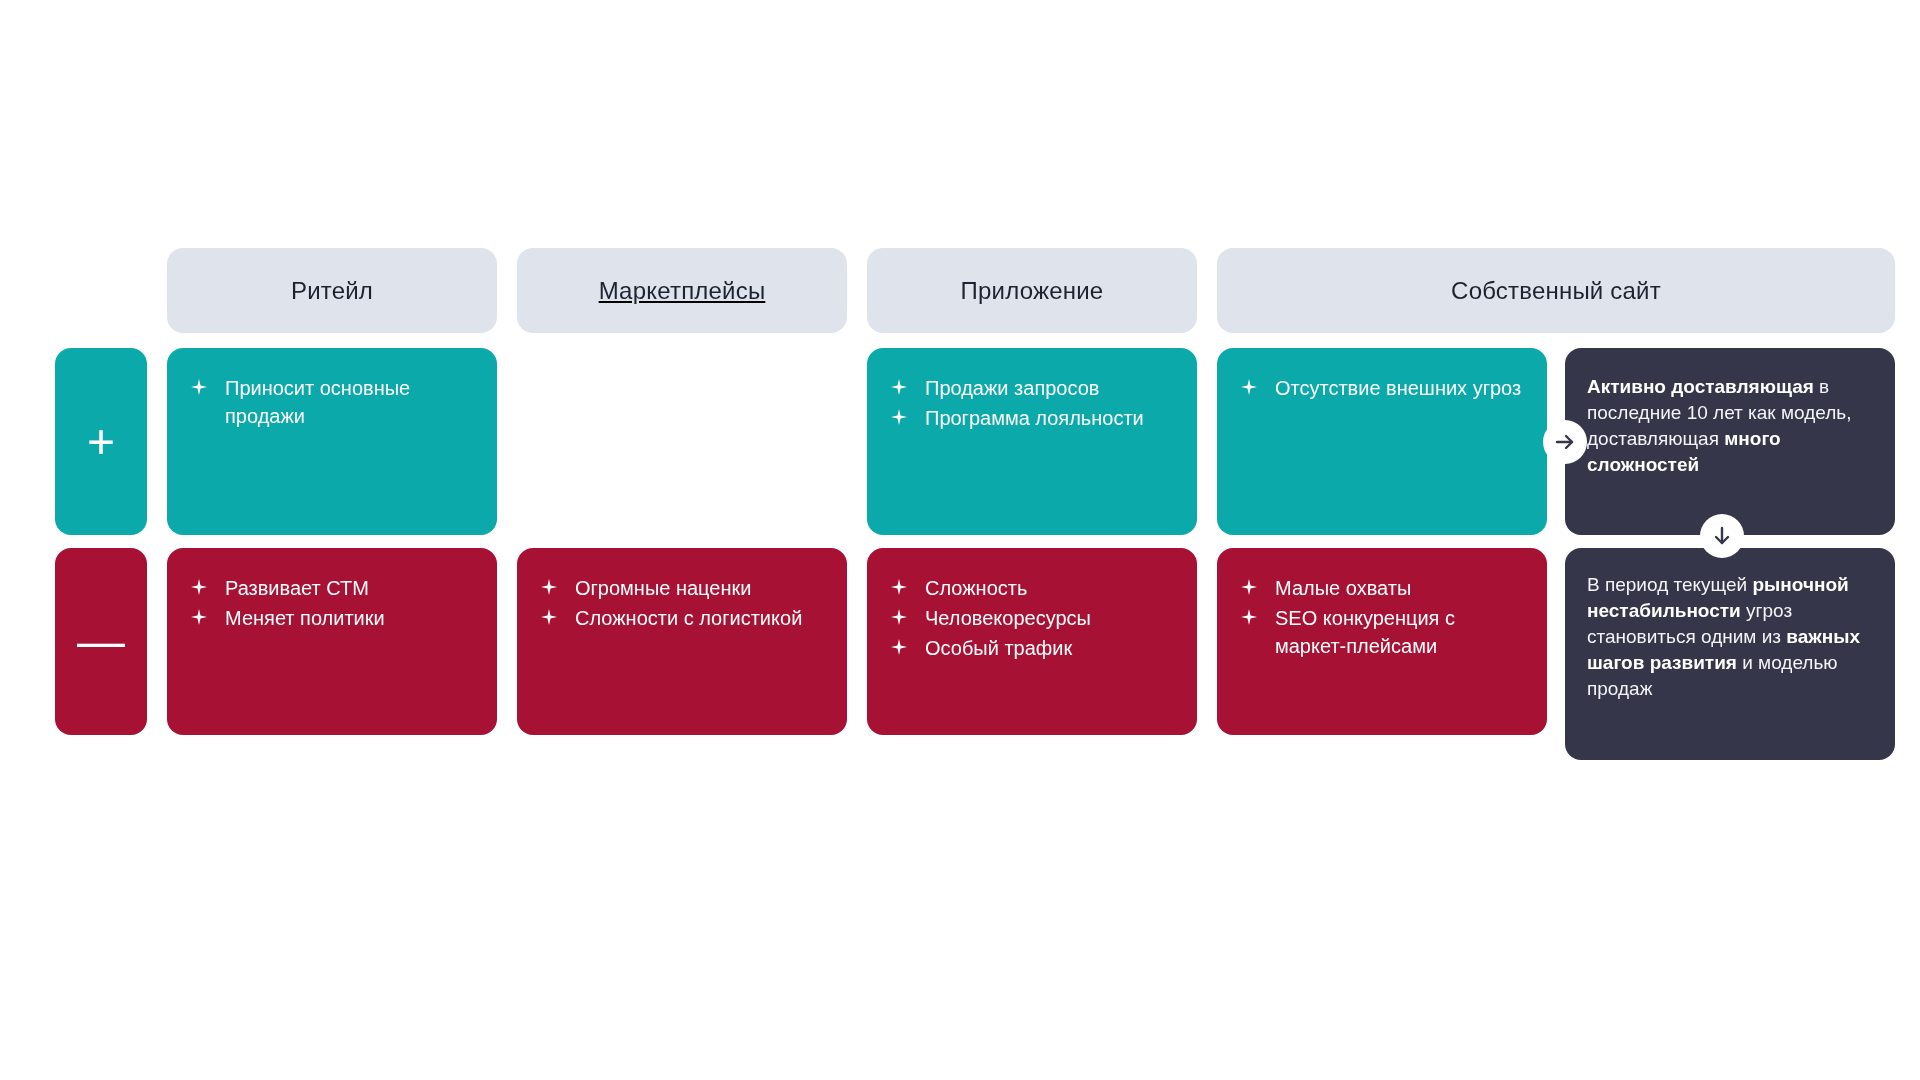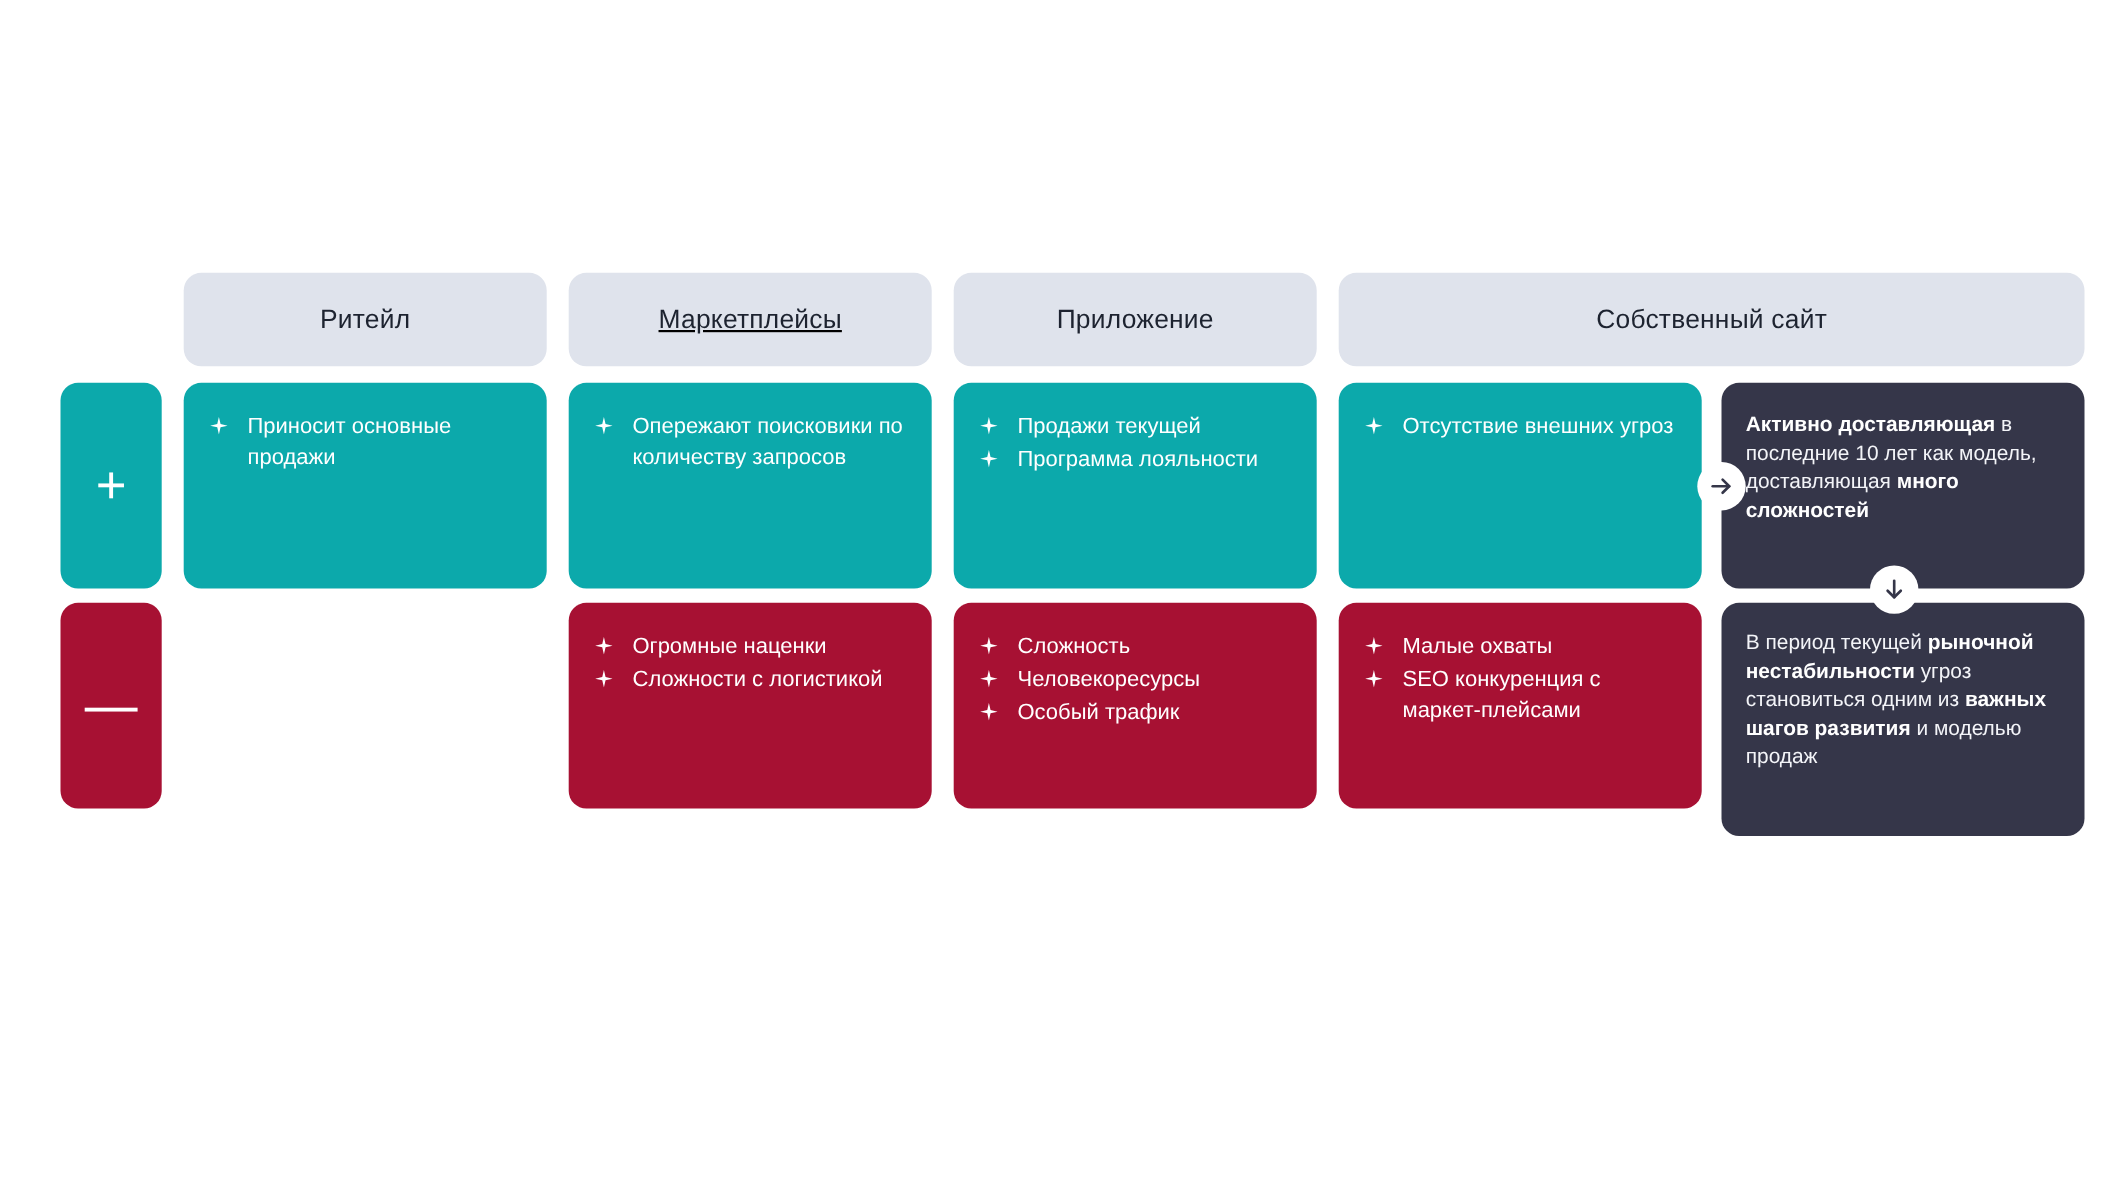--- a/index.html
+++ b/index.html
@@ -175,42 +175,30 @@
         <span class="bullet-star">
           <svg width="16" height="16" viewBox="0 0 16 16">
               <path d="M8 0 L9.5 6.5 L16 8 L9.5 9.5 L8 16 L6.5 9.5 L0 8 L6.5 6.5 Z" fill="#ffffff"></path>
             </svg>
         </span>
         <span>Приносит основные продажи</span>
       </li>
     </ul>
   </div>
 
-  <div class="card teal col1">
-    <ul class="bullets">
-      <li class="bullet-item">
-        <span class="bullet-star">
-          <svg width="16" height="16" viewBox="0 0 16 16">
-              <path d="M8 0 L9.5 6.5 L16 8 L9.5 9.5 L8 16 L6.5 9.5 L0 8 L6.5 6.5 Z" fill="#ffffff"></path>
-            </svg>
-        </span>
-        <span>Опережают поисковики по количеству запросов</span>
-      </li>
-    </ul>
-  </div>
 
   <div class="card teal col2">
     <ul class="bullets">
       <li class="bullet-item">
         <span class="bullet-star">
           <svg width="16" height="16" viewBox="0 0 16 16">
               <path d="M8 0 L9.5 6.5 L16 8 L9.5 9.5 L8 16 L6.5 9.5 L0 8 L6.5 6.5 Z" fill="#ffffff"></path>
             </svg>
         </span>
-        <span>Продажи текущей</span>
+        <span>Продажи запросов</span>
       </li>
       <li class="bullet-item">
         <span class="bullet-star">
           <svg width="16" height="16" viewBox="0 0 16 16">
               <path d="M8 0 L9.5 6.5 L16 8 L9.5 9.5 L8 16 L6.5 9.5 L0 8 L6.5 6.5 Z" fill="#ffffff"></path>
             </svg>
         </span>
         <span>Программа лояльности</span>
       </li>
     </ul>
@@ -222,20 +210,40 @@
         <span class="bullet-star">
           <svg width="16" height="16" viewBox="0 0 16 16">
               <path d="M8 0 L9.5 6.5 L16 8 L9.5 9.5 L8 16 L6.5 9.5 L0 8 L6.5 6.5 Z" fill="#ffffff"></path>
             </svg>
         </span>
         <span>Отсутствие внешних угроз</span>
       </li>
     </ul>
   </div>
 
+  <div class="card red col0">
+    <ul class="bullets">
+      <li class="bullet-item">
+        <span class="bullet-star">
+          <svg width="16" height="16" viewBox="0 0 16 16">
+              <path d="M8 0 L9.5 6.5 L16 8 L9.5 9.5 L8 16 L6.5 9.5 L0 8 L6.5 6.5 Z" fill="#ffffff"></path>
+            </svg>
+        </span>
+        <span>Развивает СТМ</span>
+      </li>
+      <li class="bullet-item">
+        <span class="bullet-star">
+          <svg width="16" height="16" viewBox="0 0 16 16">
+              <path d="M8 0 L9.5 6.5 L16 8 L9.5 9.5 L8 16 L6.5 9.5 L0 8 L6.5 6.5 Z" fill="#ffffff"></path>
+            </svg>
+        </span>
+        <span>Меняет политики</span>
+      </li>
+    </ul>
+  </div>
 
   <div class="card red col1">
     <ul class="bullets">
       <li class="bullet-item">
         <span class="bullet-star">
           <svg width="16" height="16" viewBox="0 0 16 16">
               <path d="M8 0 L9.5 6.5 L16 8 L9.5 9.5 L8 16 L6.5 9.5 L0 8 L6.5 6.5 Z" fill="#ffffff"></path>
             </svg>
         </span>
         <span>Огромные наценки</span>

